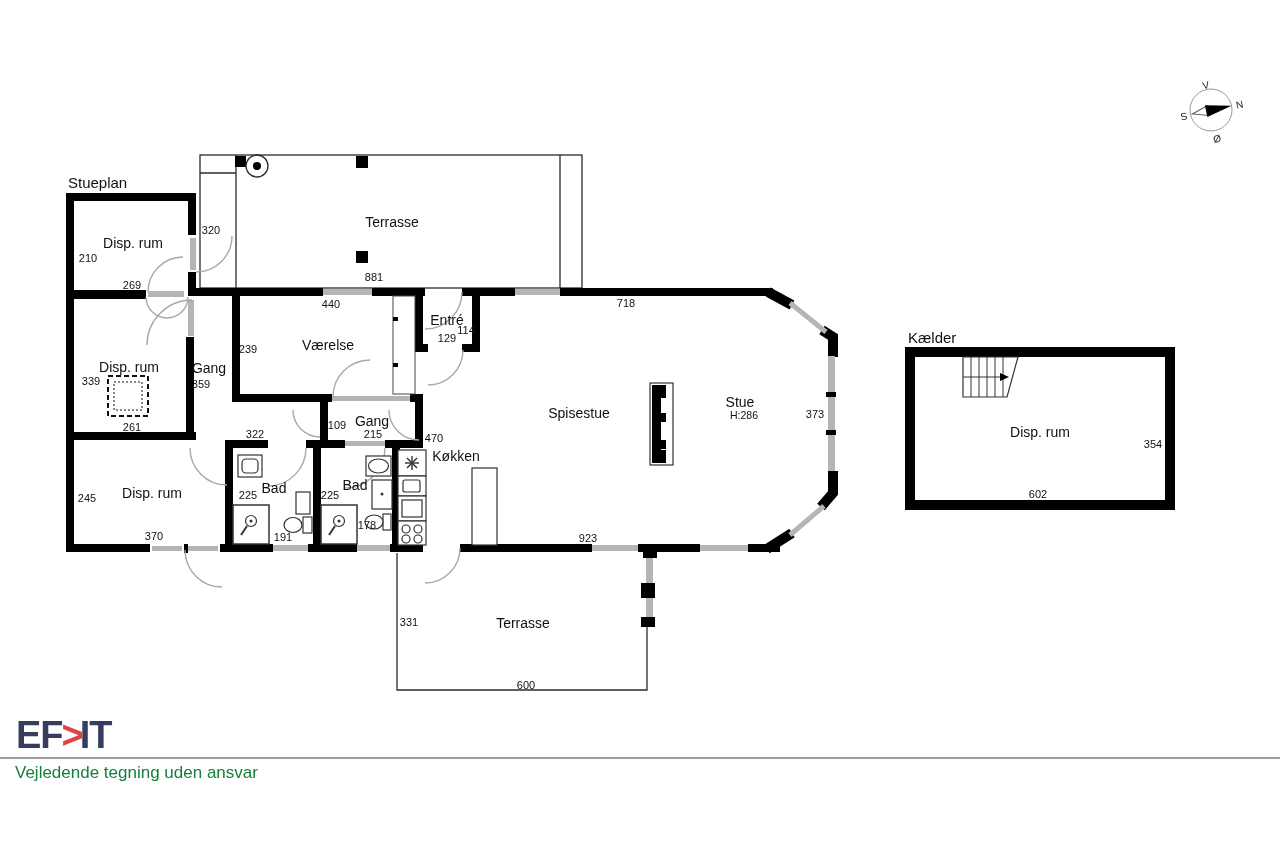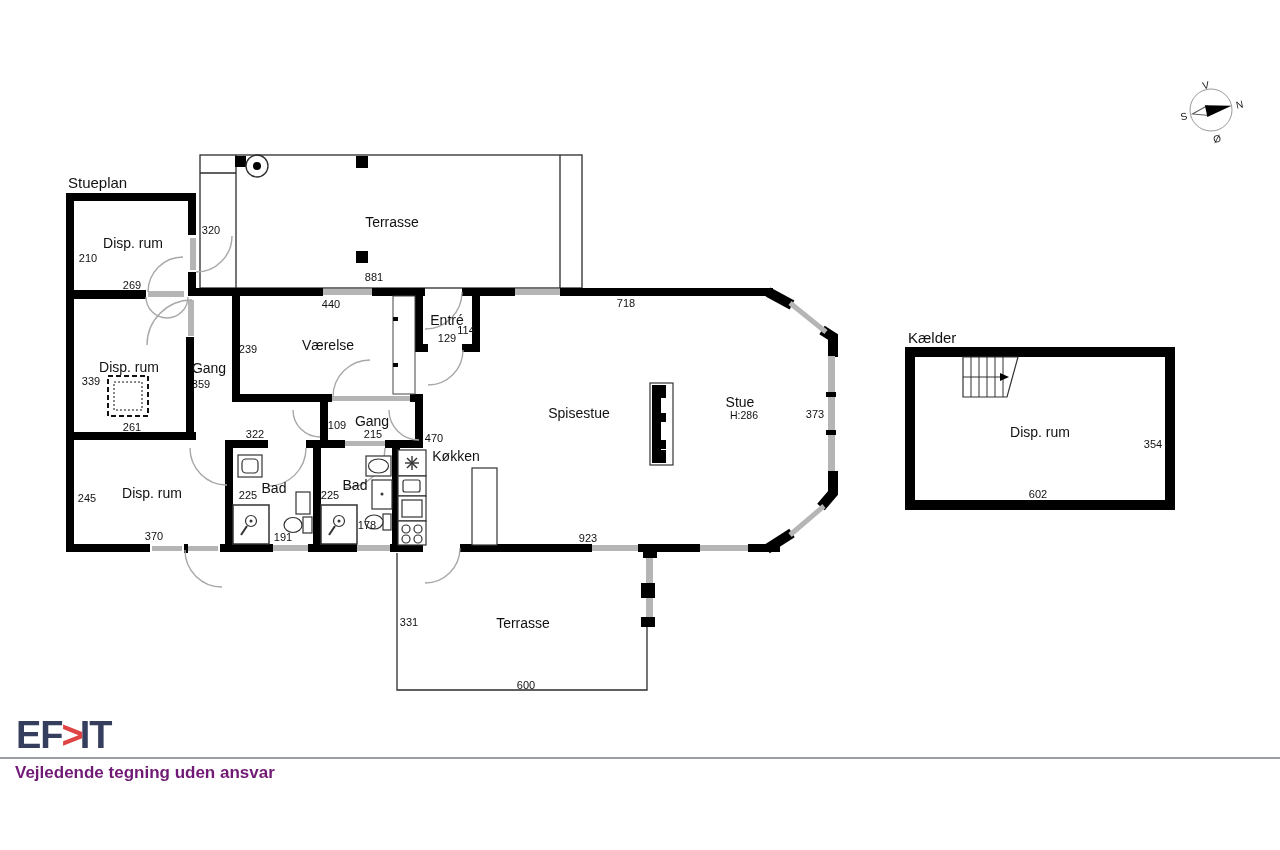--- a/index.html
+++ b/index.html
@@ -14,21 +14,21 @@
   text{font-family:"Liberation Sans", sans-serif;}
   .wall{fill:#000;}
   .win{fill:#b5b5b5;}
   .thin{fill:none;stroke:#2b2b2b;stroke-width:1.3;}
   .arc{fill:none;stroke:#a8a8a8;stroke-width:1.4;}
   .fix{fill:#fff;stroke:#333;stroke-width:1.2;}
   #footer-logo{position:absolute;left:16px;top:716px;font-weight:bold;font-size:38px;
     letter-spacing:-1px;color:#353e5c;line-height:1;}
   #footer-logo .chev{color:#df4545;display:inline-block;transform:scaleY(1.02);margin:0 -3px 0 -1px;font-weight:bold;}
   #footer-line{position:absolute;left:0;top:757px;width:1280px;height:2px;background:#9b9fa3;}
-  #footer-note{position:absolute;left:15px;top:763px;font-size:17px;font-weight:bold;color:#701a75;}
+  #footer-note{position:absolute;left:15px;top:763px;font-size:17px;font-weight:normal;color:#15803d;}
 </style>
 </head>
 <body>
 
 <div id="page">
 <svg id="plan-svg" width="1280" height="850" viewBox="0 0 1280 850">
 
   <g>
     <rect x="200" y="155" width="382" height="133" class="thin"></rect>
     <line x1="236" y1="155" x2="236" y2="288" class="thin"></line>

